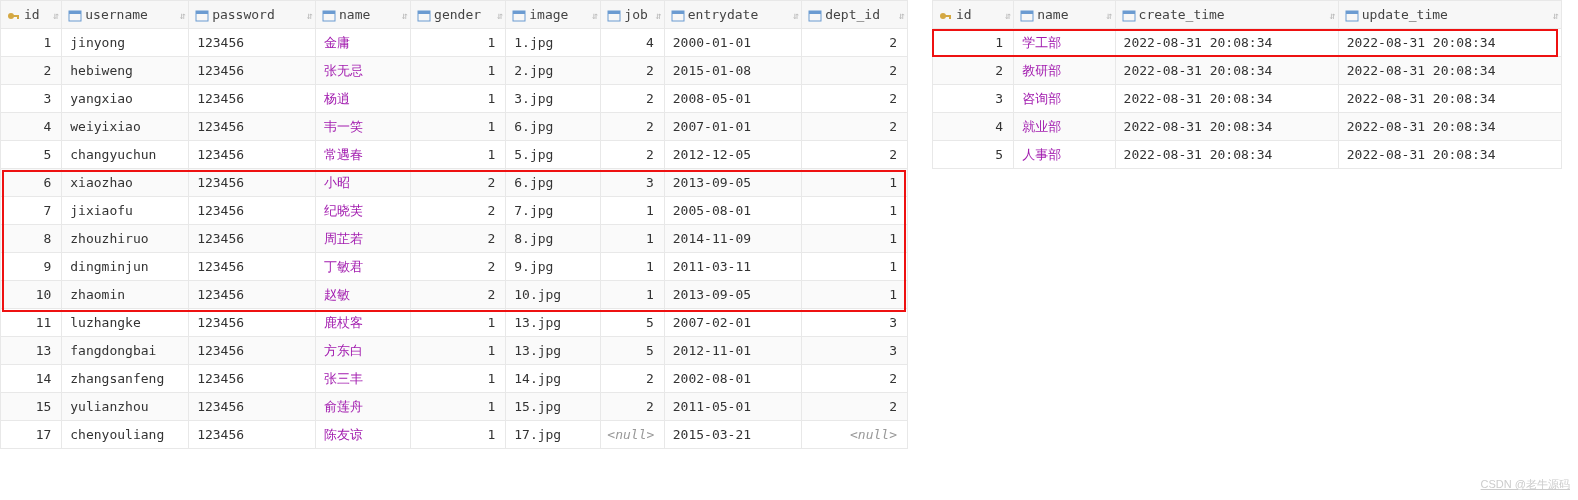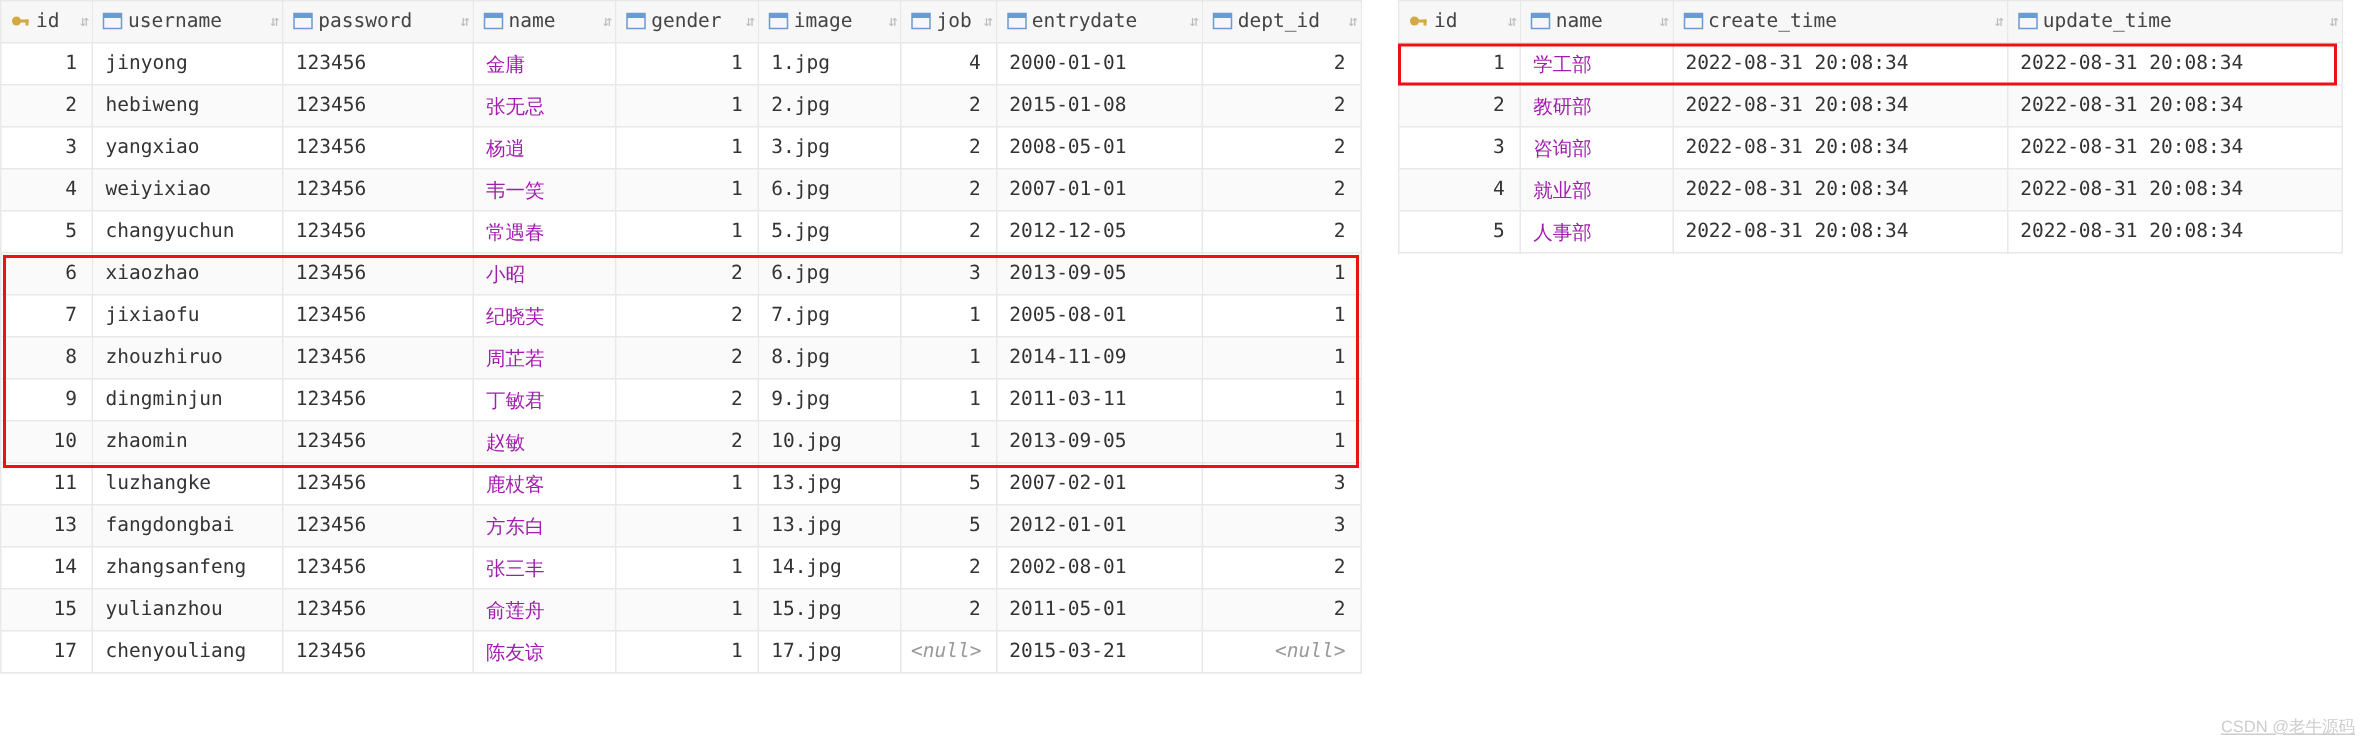--- a/index.html
+++ b/index.html
@@ -261,21 +261,21 @@
             <td class="num">3</td>
           </tr>
           <tr>
             <td class="num">13</td>
             <td class="txt">fangdongbai</td>
             <td class="txt">123456</td>
             <td class="txt cn">方东白</td>
             <td class="num">1</td>
             <td class="txt">13.jpg</td>
             <td class="num">5</td>
-            <td class="txt">2012-01-01</td>
+            <td class="txt">2012-11-01</td>
             <td class="num">3</td>
           </tr>
           <tr>
             <td class="num">14</td>
             <td class="txt">zhangsanfeng</td>
             <td class="txt">123456</td>
             <td class="txt cn">张三丰</td>
             <td class="num">1</td>
             <td class="txt">14.jpg</td>
             <td class="num">2</td>

